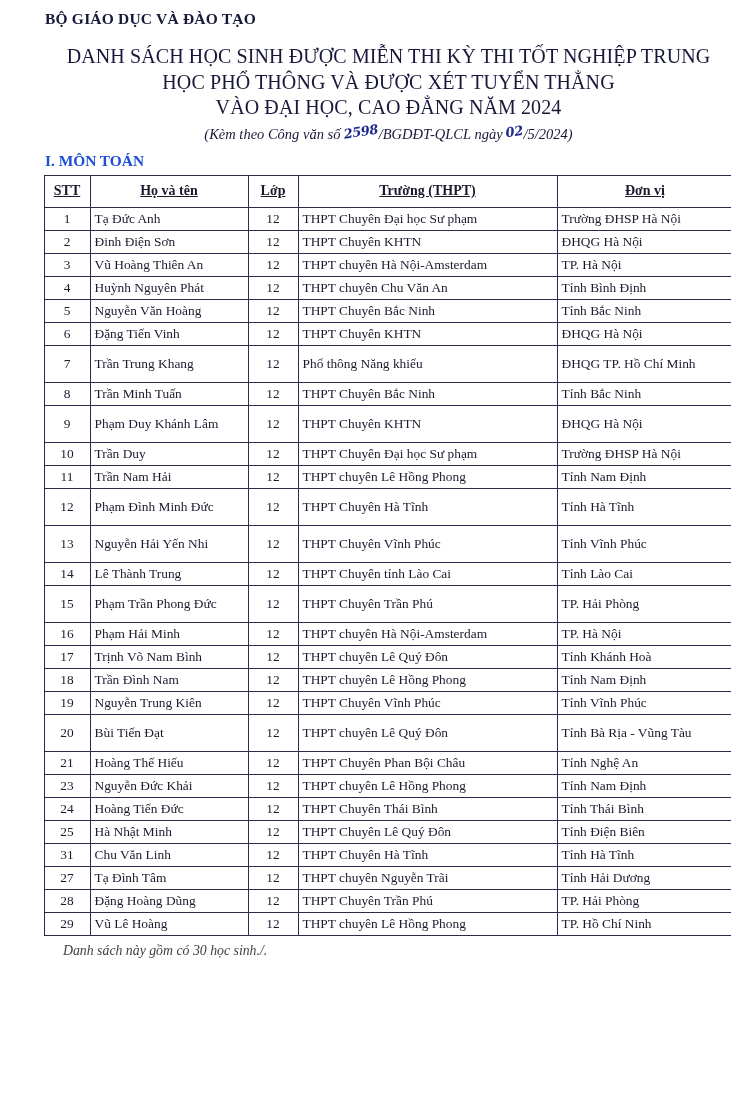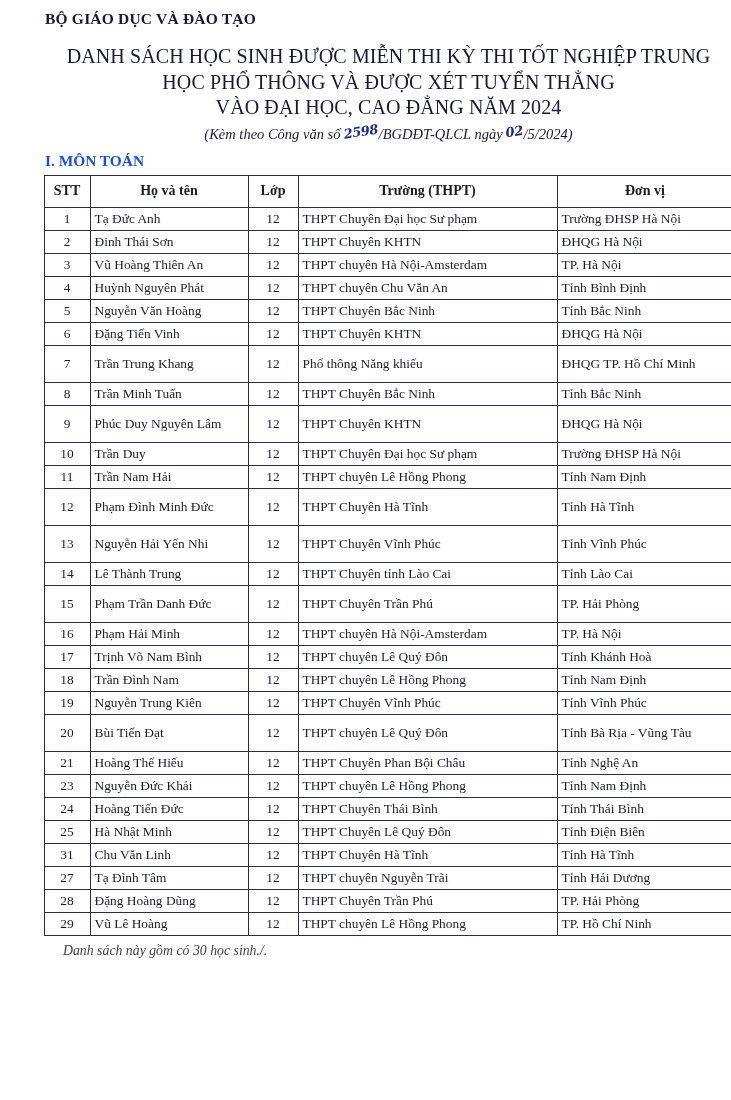--- a/index.html
+++ b/index.html
@@ -78,20 +78,21 @@
     padding: 2px 4px;
     vertical-align: middle;
     line-height: 1.18;
   }
   table.list thead th {
     text-align: center;
     font-weight: bold;
     font-size: 14px;
     height: 25px;
     padding: 3px 4px;
+    text-decoration: underline;
   }
   col.c-stt { width: 46px; }
   col.c-name { width: 158px; }
   col.c-class { width: 50px; }
   col.c-school { width: 259px; }
   col.c-unit { width: 176px; }
 
   td.stt { text-align: center; }
   td.cls { text-align: center; }
   td.name, td.school, td.unit { text-align: left; padding-left: 6px; }
@@ -143,21 +144,21 @@
     <tbody>
       <tr>
           <td class="stt">1</td>
           <td class="name">Tạ Đức Anh</td>
           <td class="cls">12</td>
           <td class="school">THPT Chuyên Đại học Sư phạm</td>
           <td class="unit">Trường ĐHSP Hà Nội</td>
         </tr>
       <tr>
           <td class="stt">2</td>
-          <td class="name">Đinh Thái Sơn</td>
+          <td class="name">Đinh Điện Sơn</td>
           <td class="cls">12</td>
           <td class="school">THPT Chuyên KHTN</td>
           <td class="unit">ĐHQG Hà Nội</td>
         </tr>
       <tr>
           <td class="stt">3</td>
           <td class="name">Vũ Hoàng Thiên An</td>
           <td class="cls">12</td>
           <td class="school">THPT chuyên Hà Nội-Amsterdam</td>
           <td class="unit">TP. Hà Nội</td>
@@ -192,21 +193,21 @@
         </tr>
       <tr>
           <td class="stt">8</td>
           <td class="name">Trần Minh Tuấn</td>
           <td class="cls">12</td>
           <td class="school">THPT Chuyên Bắc Ninh</td>
           <td class="unit">Tỉnh Bắc Ninh</td>
         </tr>
       <tr style="height:37px">
           <td class="stt">9</td>
-          <td class="name">Phúc Duy Nguyên Lâm</td>
+          <td class="name">Phạm Duy Khánh Lâm</td>
           <td class="cls">12</td>
           <td class="school">THPT Chuyên KHTN</td>
           <td class="unit">ĐHQG Hà Nội</td>
         </tr>
       <tr>
           <td class="stt">10</td>
           <td class="name">Trần Duy</td>
           <td class="cls">12</td>
           <td class="school">THPT Chuyên Đại học Sư phạm</td>
           <td class="unit">Trường ĐHSP Hà Nội</td>
@@ -234,21 +235,21 @@
         </tr>
       <tr>
           <td class="stt">14</td>
           <td class="name">Lê Thành Trung</td>
           <td class="cls">12</td>
           <td class="school">THPT Chuyên tỉnh Lào Cai</td>
           <td class="unit">Tỉnh Lào Cai</td>
         </tr>
       <tr style="height:37px">
           <td class="stt">15</td>
-          <td class="name">Phạm Trần Danh Đức</td>
+          <td class="name">Phạm Trần Phong Đức</td>
           <td class="cls">12</td>
           <td class="school">THPT Chuyên Trần Phú</td>
           <td class="unit">TP. Hải Phòng</td>
         </tr>
       <tr>
           <td class="stt">16</td>
           <td class="name">Phạm Hải Minh</td>
           <td class="cls">12</td>
           <td class="school">THPT chuyên Hà Nội-Amsterdam</td>
           <td class="unit">TP. Hà Nội</td>

